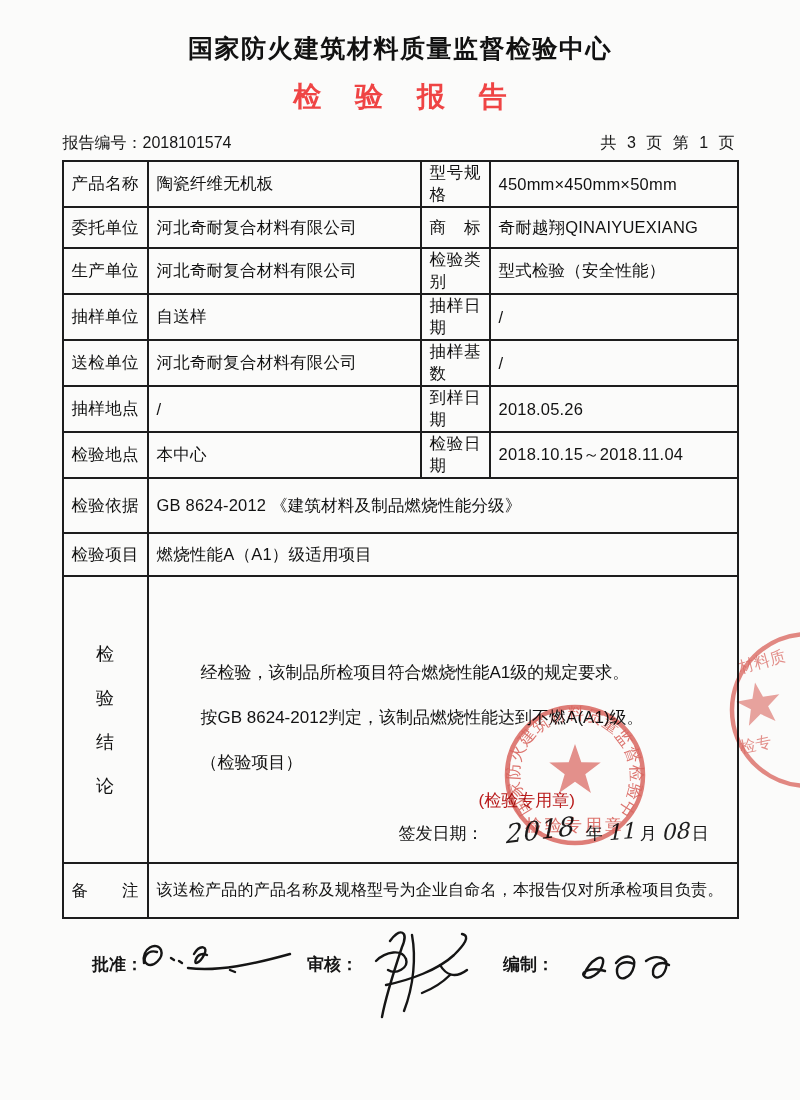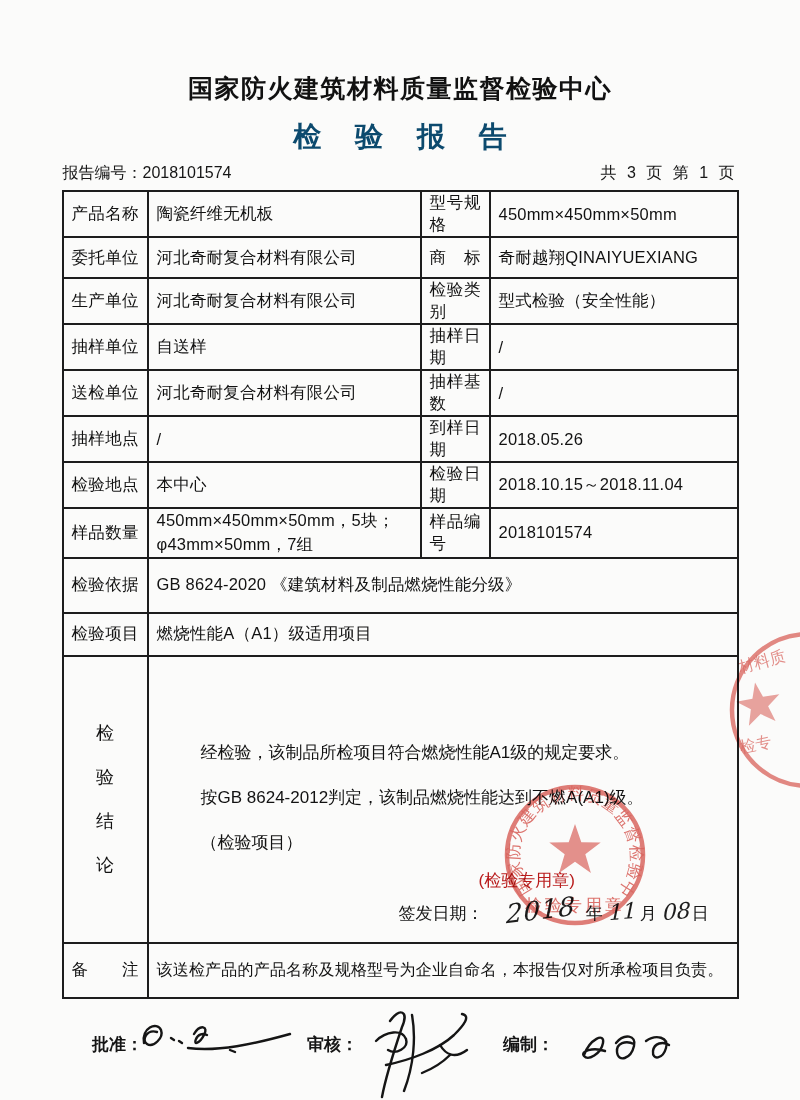--- a/index.html
+++ b/index.html
@@ -4,35 +4,35 @@
 <style>
   html,body { margin:0; padding:0; }
   body {
     width:800px; height:1100px;
     background:#fbfbfa;
     font-family:"Liberation Sans","DejaVu Sans",sans-serif;
     color:#141414;
     overflow:hidden;
     position:relative;
   }
-  .page { width:800px; height:809px; position:relative; padding-top:72px; box-sizing:border-box; }
+  .page { width:800px; height:809px; position:relative; padding-top:32px; box-sizing:border-box; }
 
   
   .org-title {
     margin:0; text-align:center;
     font-size:25px; font-weight:bold; letter-spacing:1.5px; color:#111;
   }
   .report-title {
     margin:13px 0 0 0; text-align:center;
-    font-size:28px; font-weight:bold; letter-spacing:13px; text-indent:13px; color:#0c4a6e;
+    font-size:28px; font-weight:bold; letter-spacing:13px; text-indent:13px; color:#ef4444;
   }
 
   
   .meta-row {
-    width:675px; margin:7px auto 6px auto;
+    width:675px; margin:17px auto 6px auto;
     display:flex; justify-content:space-between; align-items:flex-end;
     font-size:16px; color:#161616;text-align:right;
   }
   .meta-row .pagination { letter-spacing:3px; }
 
   
   table.report {
     width:675px; margin:0 auto;
     border-collapse:collapse; table-layout:fixed;
   }
@@ -149,30 +149,24 @@
       <td class="val">/</td>
       <td class="lbl2">到样日期</td>
       <td class="val">2018.05.26</td>
     </tr>
     <tr style="height:40px">
       <td class="lbl1">检验地点</td>
       <td class="val">本中心</td>
       <td class="lbl2">检验日期</td>
       <td class="val">2018.10.15～2018.11.04</td>
     </tr>
-    <tr style="height:49px">
-      <td class="lbl1">样品数量</td>
-      <td class="val qty">450mm×450mm×50mm，5块；φ43mm×50mm，7组</td>
-      <td class="lbl2">样品编号</td>
-      <td class="val">2018101574</td>
-    </tr>
 
     <tr style="height:55px">
       <td class="lbl1">检验依据</td>
-      <td class="val" colspan="3">GB 8624-2020 《建筑材料及制品燃烧性能分级》</td>
+      <td class="val" colspan="3">GB 8624-2012 《建筑材料及制品燃烧性能分级》</td>
     </tr>
     <tr style="height:43px">
       <td class="lbl1">检验项目</td>
       <td class="val" colspan="3">燃烧性能A（A1）级适用项目</td>
     </tr>
 
     <tr style="height:287px">
       <td class="concl-label">
         <div class="concl-label-inner">
           <span>检</span>

